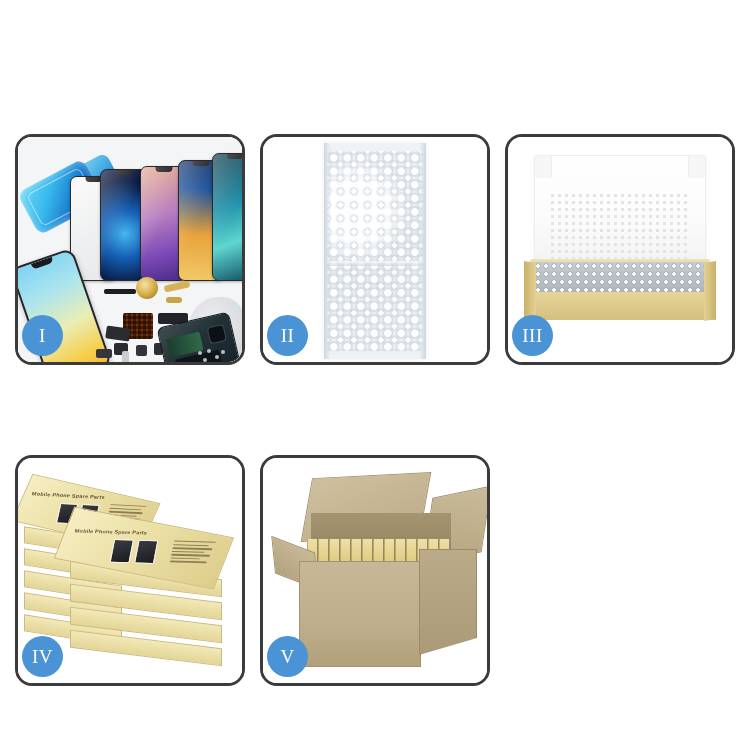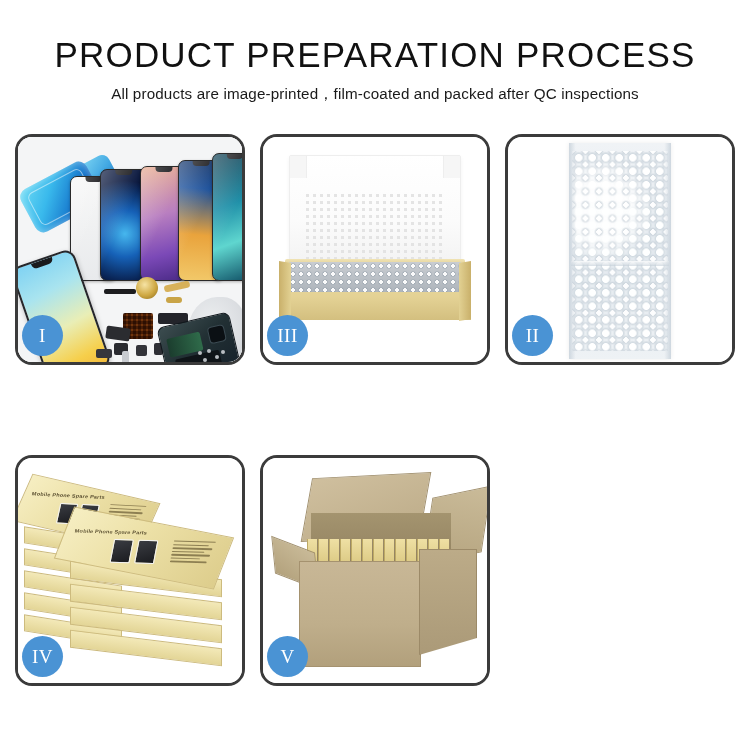--- a/index.html
+++ b/index.html
@@ -368,24 +368,20 @@
   .c6edge{
     position:absolute;left:84px;top:47px;width:2px;height:108px;
     background:rgba(120,104,78,.55);
   }
 </style>
 </head>
 <body>
 
 <div class="page">
 
-  <div class="header">
-    <div class="title">PRODUCT PREPARATION PROCESS</div>
-    <div class="subtitle">All products are image-printed，film-coated and packed after QC inspections</div>
-  </div>
 
   <div class="grid">
 
     <div class="cell">
       <div class="panel">
         <div class="stage">
           <div class="p1bg"></div>
 
           <div class="blueprot2"></div>
           <div class="blueprot"></div>
@@ -441,55 +437,55 @@
 
           <div class="screws">
             <i style="left:0;top:2px"></i>
               <i style="left:9px;top:0"></i>
             <i style="left:17px;top:6px"></i>
               <i style="left:5px;top:9px"></i>
             <i style="left:23px;top:1px"></i>
           </div>
         </div>
         <div class="badge">I</div>
+      </div>
+    </div>
+
+    <div class="cell">
+      <div class="panel">
+        <div class="stage">
+          <div class="bubblepouch">
+            <div class="bubbles"></div>
+            <div class="bubbles2"></div>
+            <div class="pouchseam"></div>
+            <div class="pouchedgeL"></div>
+            <div class="pouchedgeR"></div>
+          </div>
+        </div>
+        <div class="badge">II</div>
       </div>
     </div>
 
     <div class="cell">
       <div class="panel">
         <div class="stage">
           <div class="mailer">
             <div class="foamlid">
               <div class="foamtex"></div>
             </div>
             <div class="boxflap"></div>
             <div class="boxbase"></div>
             <div class="boxinner">
               <div class="boxbubbles"></div>
             </div>
             <div class="boxlipL"></div>
             <div class="boxlipR"></div>
           </div>
         </div>
         <div class="badge">III</div>
-      </div>
-    </div>
-
-    <div class="cell">
-      <div class="panel">
-        <div class="stage">
-          <div class="bubblepouch">
-            <div class="bubbles"></div>
-            <div class="bubbles2"></div>
-            <div class="pouchseam"></div>
-            <div class="pouchedgeL"></div>
-            <div class="pouchedgeR"></div>
-          </div>
-        </div>
-        <div class="badge">II</div>
       </div>
     </div>
 
     <div class="cell">
       <div class="panel">
         <div class="stage">
           <div class="stack">
 
             <div class="sface" style="left:6px;top:76px;width:96px;height:15px;transform:skewY(9deg);"></div>
             <div class="sface" style="left:6px;top:98px;width:96px;height:15px;transform:skewY(9deg);"></div>

